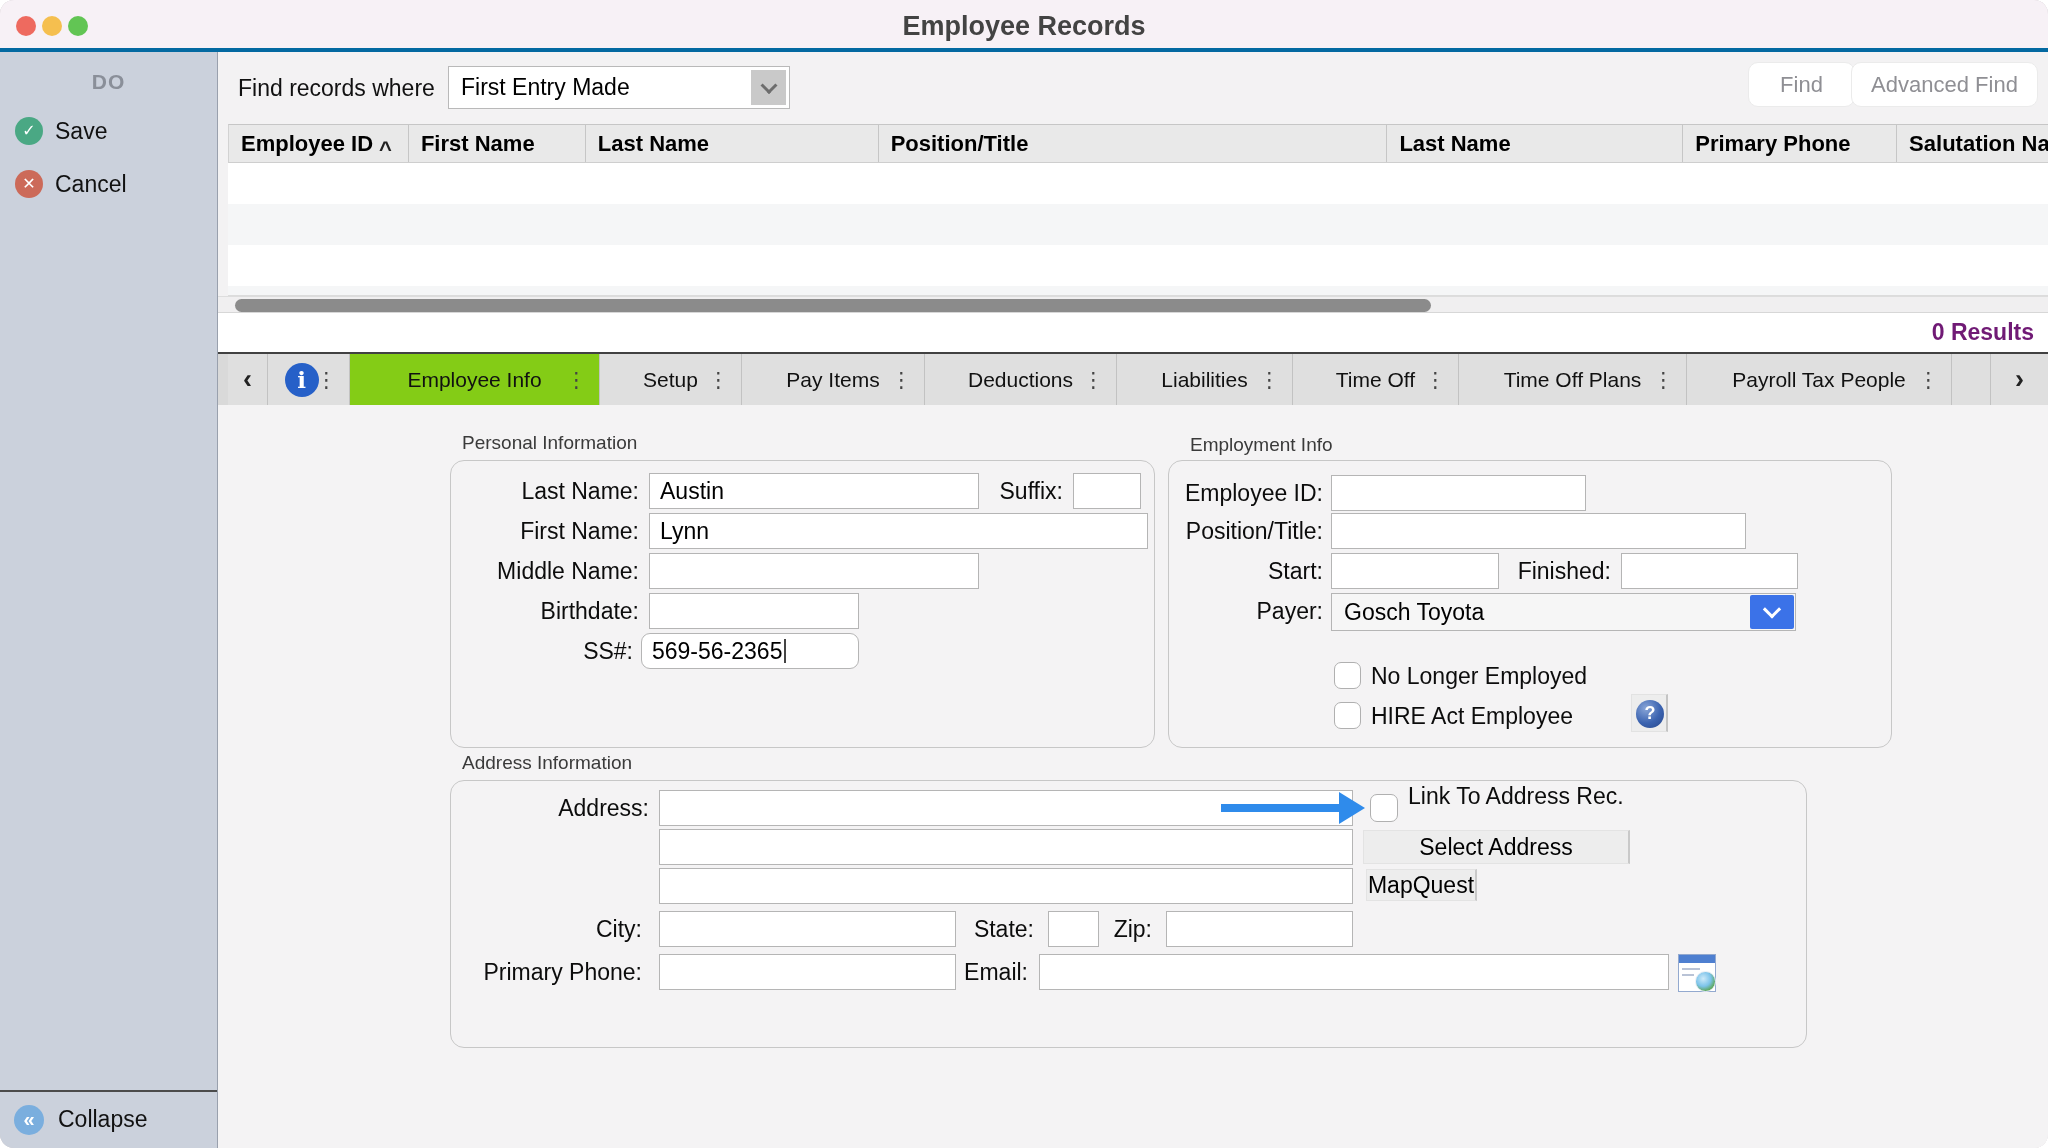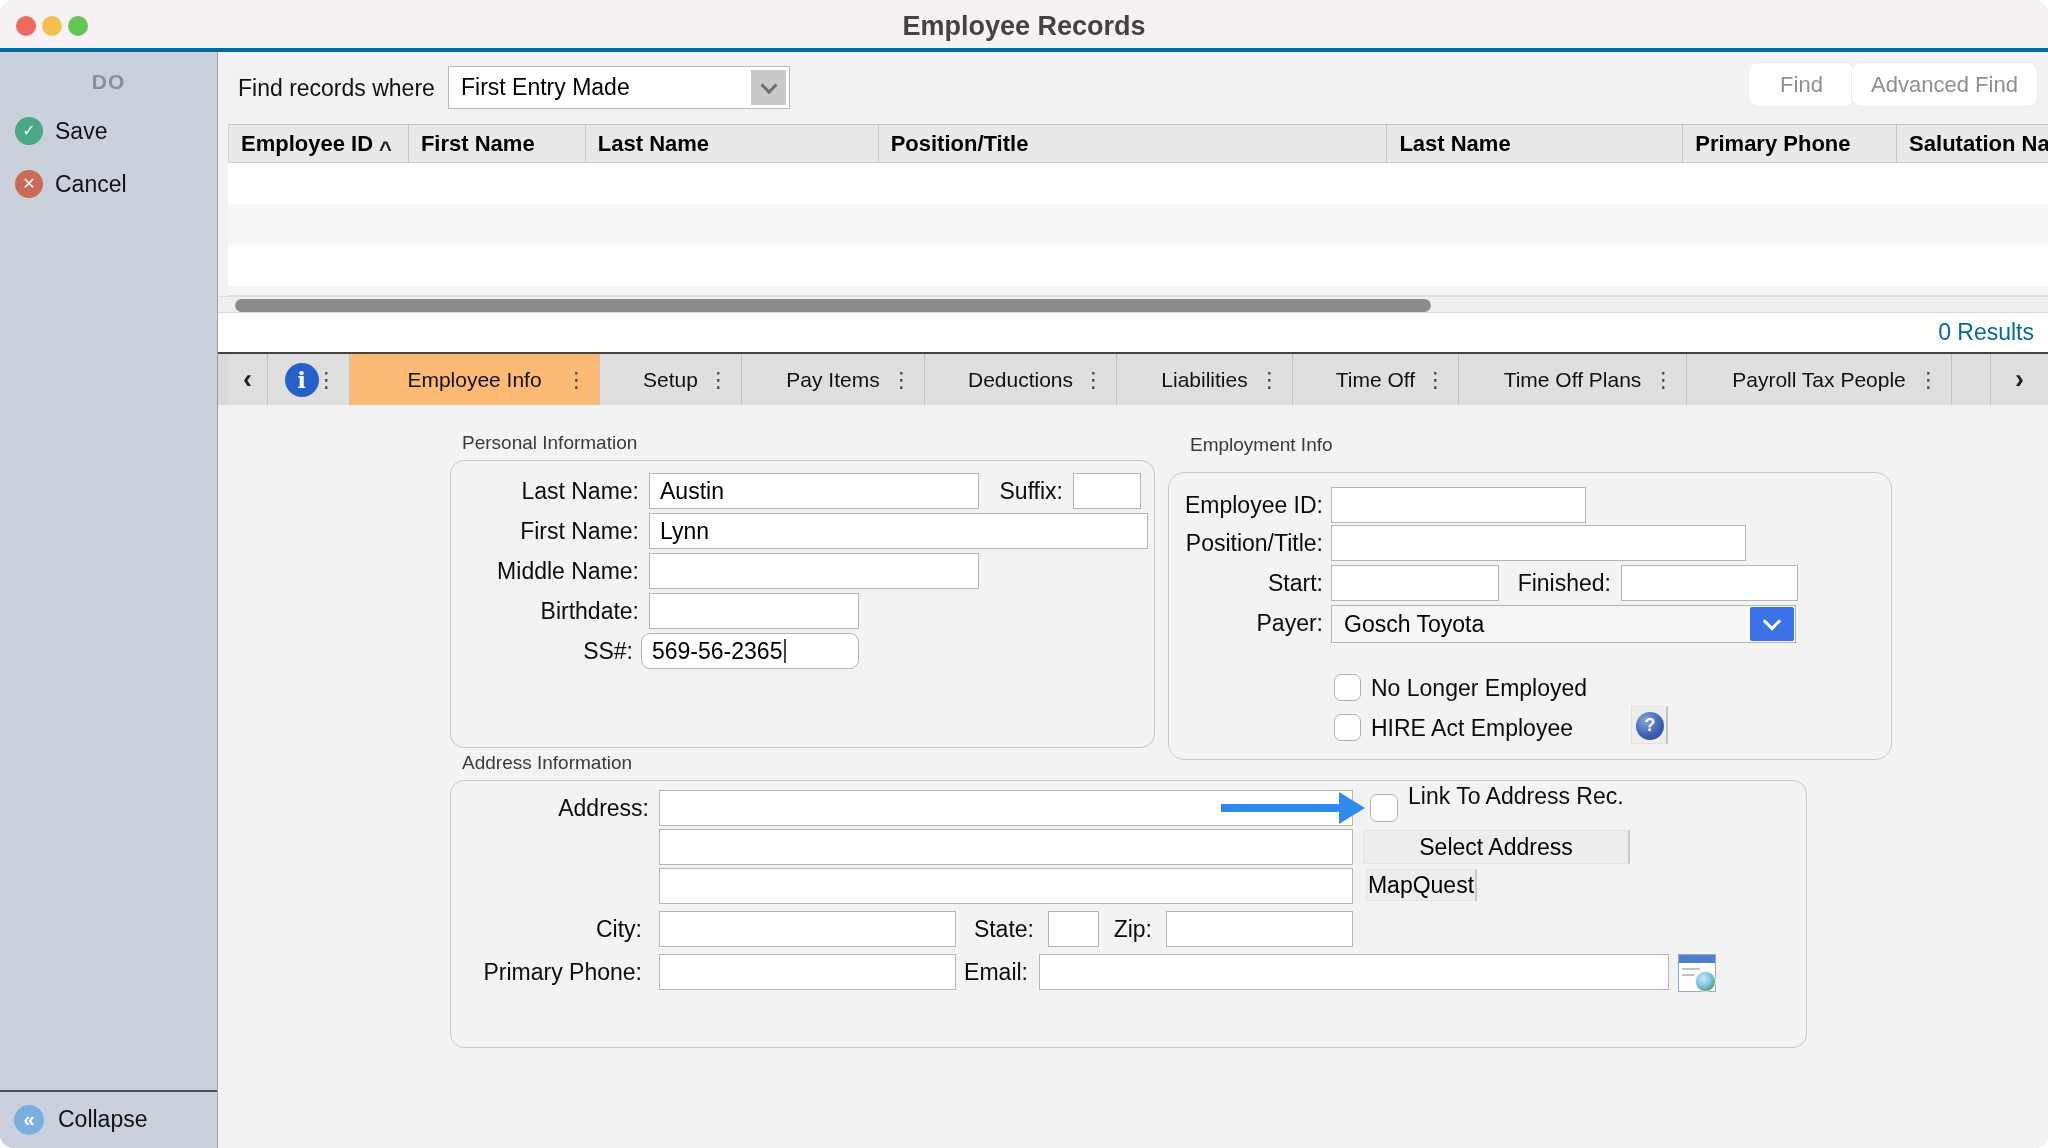--- a/index.html
+++ b/index.html
@@ -65,28 +65,28 @@
   .trow.alt{ background:#f5f6f7; }
   .trow.sliver{ height:10px; background:#f5f6f7; border-bottom:1px solid #dcdcdc; }
 
   
   .hscroll{ position:absolute; left:0; top:244px; width:100%; height:17px; background:#f0eff0;
             border-top:1px solid #dddddd; border-bottom:1px solid #d7d7d7; }
   .hthumb{ position:absolute; left:17px; top:2px; width:1196px; height:13px; border-radius:7px; background:#8b8b8b; }
 
   
   .results{ position:absolute; left:0; top:261px; width:100%; height:39px; background:#fff; }
-  .results .cnt{ position:absolute; right:14px; top:0; line-height:39px; font-size:23px; color:#0369a1; }
+  .results .cnt{ position:absolute; right:14px; top:0; line-height:39px; font-size:23px; color:#701a75;font-weight:bold; }
 
   
   .tabbar{ position:absolute; left:0; top:300px; width:100%; height:53px; background:#d9d9d9;
            border-top:2px solid #414141; display:flex; padding-left:10px; }
   .tseg{ position:relative; height:100%; background:#dfdfdf; border-right:1px solid #c2c2c2;
          display:flex; align-items:center; justify-content:center; font-size:21px; color:#111; }
-  .tseg.active{ background:#fdba74; }
+  .tseg.active{ background:#84cc16; }
   .tseg .kebab{ position:absolute; right:12px; top:50%; transform:translateY(-50%);
                 font-size:21px; color:#444; }
   .tscroll{ font-size:27px; font-weight:700; color:#222; }
   .w-sl{width:40px;} .w-info{width:82px;} .w-t0{width:250px;} .w-t1{width:142px;}
   .w-t2{width:183px;} .w-t3{width:192px;} .w-t4{width:176px;} .w-t5{width:166px;}
   .w-t6{width:228px;} .w-t7{width:265px;} .w-fill{width:39px;} .w-sr{flex:1; border-right:none;}
   .info-circle{ width:34px; height:34px; border-radius:50%; background:#2660c8; color:#fff;
                 font-family:"DejaVu Serif",serif; font-weight:700; font-size:23px;
                 text-align:center; line-height:33px; margin-right:14px; }
 
@@ -260,21 +260,21 @@
         <div class="field" style="left:198px; top:132px; width:210px;">
           <span></span>
         </div>
         <div class="flabel" style="left:0; top:172px; width:182px;">SS#:</div>
         <div class="field" style="left:190px; top:172px; width:218px;border-radius:9px;">
           <span>569-56-2365</span><span class="caret-bar"></span>
         </div>
       </div>
 
       <div class="caption" style="left:972px; top:29px;">Employment Info</div>
-      <div class="panel" style="left:950px; top:67px; width:724px; height:288px;border-radius:17px;">
+      <div class="panel" style="left:950px; top:55px; width:724px; height:288px;">
         <div class="flabel" style="left:0; top:14px; width:154px;">Employee ID:</div>
         <div class="field" style="left:162px; top:14px; width:255px;">
           <span></span>
         </div>
         <div class="flabel" style="left:0; top:52px; width:154px;">Position/Title:</div>
         <div class="field" style="left:162px; top:52px; width:415px;">
           <span></span>
         </div>
         <div class="flabel" style="left:0; top:92px; width:154px;">Start:</div>
         <div class="field" style="left:162px; top:92px; width:168px;">

